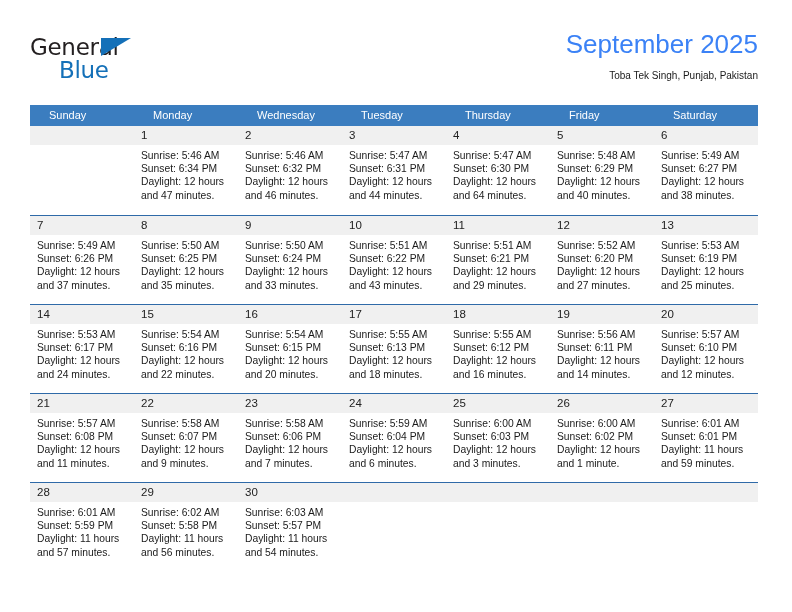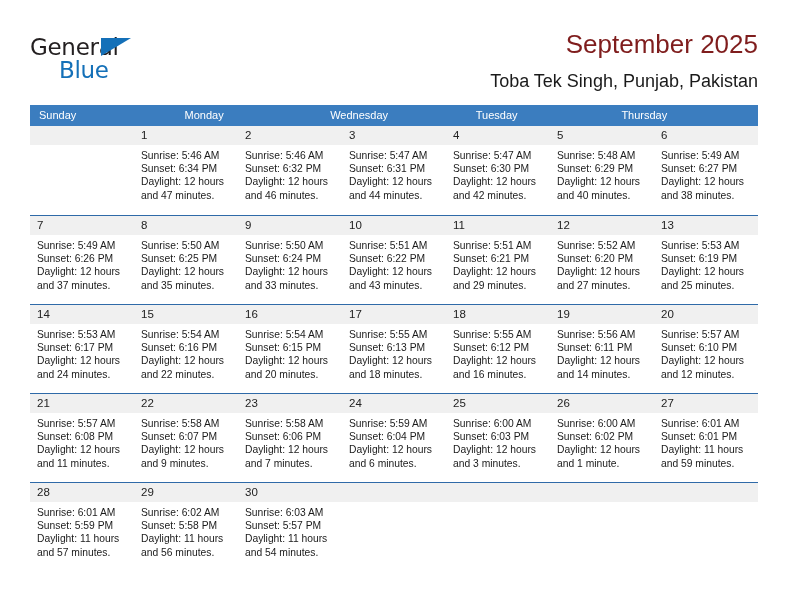--- a/index.html
+++ b/index.html
@@ -69,51 +69,51 @@
 
   .titles {
     position: absolute;
     right: 0;
     top: 0;
     text-align: right;
   }
   .cal-title {
     font-size: 26px;
     font-weight: 400;
-    color: #7f1d1d;
+    color: #3b82f6;
     line-height: 32px;
     white-space: nowrap;
   }
   .cal-subtitle {
-    font-size: 18px;
+    font-size: 10px;
     font-weight: 400;
     color: #1a1a1a;
     line-height: 20px;
-    margin-top: 11px;
+    margin-top: 6px;
     white-space: nowrap;
   }
 
   
   .calendar {
     position: absolute;
     left: 30px;
     top: 105px;
     width: 728px;
   }
   .weekdays {
     display: flex;
     background: #3b7dbf;
     height: 21px;
   }
   .weekday {
     flex: 1 1 0;
     font-size: 11px;
     color: #ffffff;
     line-height: 21px;
-    padding-left: 9px;
+    padding-left: 19px;
     box-sizing: border-box;
     overflow: hidden;
     white-space: nowrap;
   }
 
   .week {
     display: flex;
     border-top: 1.3px solid #2f6aa8;
     height: 89px;
     box-sizing: border-box;
@@ -173,20 +173,22 @@
   </div>
 
   <div class="calendar">
 
     <div class="weekdays">
       <div class="weekday">Sunday</div>
       <div class="weekday">Monday</div>
       <div class="weekday">Wednesday</div>
       <div class="weekday">Tuesday</div>
       <div class="weekday">Thursday</div>
+      <div class="weekday">Friday</div>
+      <div class="weekday">Saturday</div>
     </div>
 
     <div class="week first">
       <div class="daycell empty">
         <div class="daynum"></div>
         <div class="dayinfo">
           <div></div>
           <div></div>
           <div></div>
           <div></div>
@@ -218,21 +220,21 @@
           <div>Daylight: 12 hours</div>
           <div>and 44 minutes.</div>
         </div>
       </div>
       <div class="daycell">
         <div class="daynum">4</div>
         <div class="dayinfo">
           <div>Sunrise: 5:47 AM</div>
           <div>Sunset: 6:30 PM</div>
           <div>Daylight: 12 hours</div>
-          <div>and 42 minutes.</div>
+          <div>and 64 minutes.</div>
         </div>
       </div>
       <div class="daycell">
         <div class="daynum">5</div>
         <div class="dayinfo">
           <div>Sunrise: 5:48 AM</div>
           <div>Sunset: 6:29 PM</div>
           <div>Daylight: 12 hours</div>
           <div>and 40 minutes.</div>
         </div>

